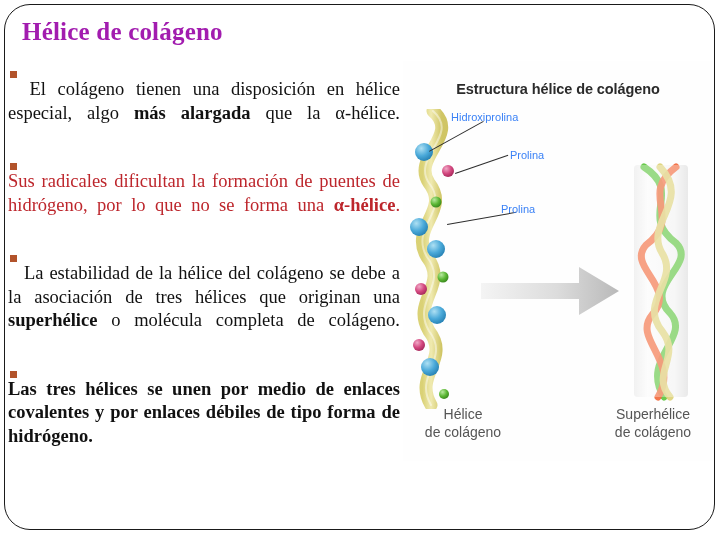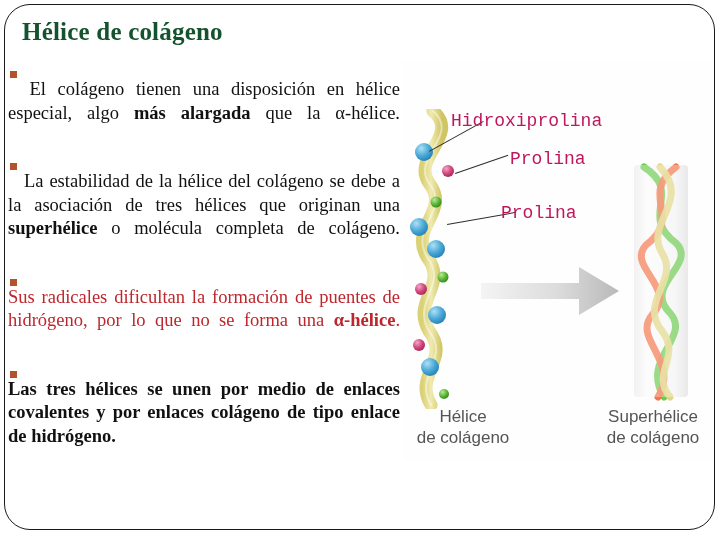--- a/index.html
+++ b/index.html
@@ -33,21 +33,21 @@
 
   
   #title {
     position: absolute;
     left: 22px;
     top: 18px;
     width: 420px;
     font-family: "Liberation Serif", serif;
     font-size: 25px;
     font-weight: bold;
-    color: #14532d;
+    color: #a21caf;
     letter-spacing: 0.2px;
     line-height: 1.1;
     white-space: nowrap;
   }
 
   
   #body {
     position: absolute;
     left: 8px;
     top: 62px;
@@ -114,23 +114,23 @@
     font-family: "Liberation Sans", sans-serif;
     font-size: 14.5px;
     font-weight: bold;
     color: #2b2b2b;
     letter-spacing: -0.1px;
   }
 
   
   .fig-label {
     position: absolute;
-    font-family: Liberation Mono, monospace;
-    font-size: 18px;
-    color: #be185d;
+    font-family: Liberation Sans, sans-serif;
+    font-size: 11px;
+    color: #3b82f6;
     white-space: nowrap;
   }
   #label-hidroxiprolina { left: 48px; top: 50px; }
   #label-prolina       { left: 88px; top: 88px; margin-left: 19px; }
   #label-glicina       { left: 98px; top: 142px; }
 
   
   .leader {
     position: absolute;
     height: 0;
@@ -164,21 +164,21 @@
     position: absolute;
     left: 78px;
     top: 200px;
     width: 140px;
     height: 60px;
   }
 
   .fig-caption {
     position: absolute;
     font-family: "Liberation Sans", sans-serif;
-    font-size: 17px;
+    font-size: 14px;
     color: #555555;
     text-align: center;
     line-height: 1.25;
     width: 120px;
   }
   #caption-left  { left: 0px;   top: 345px; }
   #caption-right { left: 190px; top: 345px; }
 </style>
 </head>
 <body>
@@ -193,37 +193,38 @@
 
     <div class="bullet-row">
       <span class="bullet-marker"></span>
       <span class="bullet-text">
         <span class="indent"></span><span>  El colágeno tienen una disposición en hélice especial, algo </span><span class="b">más alargada</span><span> que la α-hélice.</span>
       </span>
     </div>
 
     <div class="bullet-row">
       <span class="bullet-marker"></span>
-      <span class="bullet-text"><span class="indent"></span><span>  La estabilidad de la hélice del colágeno se debe a la asociación de tres hélices que originan una </span><span class="b">superhélice</span><span> o molécula completa de colágeno.</span></span>
+      <span class="bullet-text red"><span>Sus radicales dificultan la formación de puentes de hidrógeno, por lo que no se forma una </span><span class="b">α-hélice</span><span>.</span></span>
     </div>
 
     <div class="bullet-row">
       <span class="bullet-marker"></span>
-      <span class="bullet-text red"><span>Sus radicales dificultan la formación de puentes de hidrógeno, por lo que no se forma una </span><span class="b">α-hélice</span><span>.</span></span>
+      <span class="bullet-text"><span class="indent"></span><span>  La estabilidad de la hélice del colágeno se debe a la asociación de tres hélices que originan una </span><span class="b">superhélice</span><span> o molécula completa de colágeno.</span></span>
     </div>
 
     <div class="bullet-row">
       <span class="bullet-marker"></span>
-      <span class="bullet-text allbold nojust">Las tres hélices se unen por medio de enlaces covalentes y por enlaces colágeno de tipo enlace de hidrógeno.</span>
+      <span class="bullet-text allbold nojust">Las tres hélices se unen por medio de enlaces covalentes y por enlaces débiles de tipo forma de hidrógeno.</span>
     </div>
 
   </div>
 
   <div id="figure">
 
+    <div id="figure-title">Estructura hélice de colágeno</div>
 
     <svg id="helix-single" viewBox="0 0 90 300">
       <defs>
         <linearGradient id="ribbonGrad" x1="0" y1="0" x2="1" y2="0">
           <stop offset="0%" stop-color="#d8cf6e"></stop>
           <stop offset="45%" stop-color="#efe9ac"></stop>
           <stop offset="100%" stop-color="#cdc25c"></stop>
         </linearGradient>
         <radialGradient id="blueSph" cx="35%" cy="30%" r="70%">
           <stop offset="0%" stop-color="#aee0f3"></stop>

